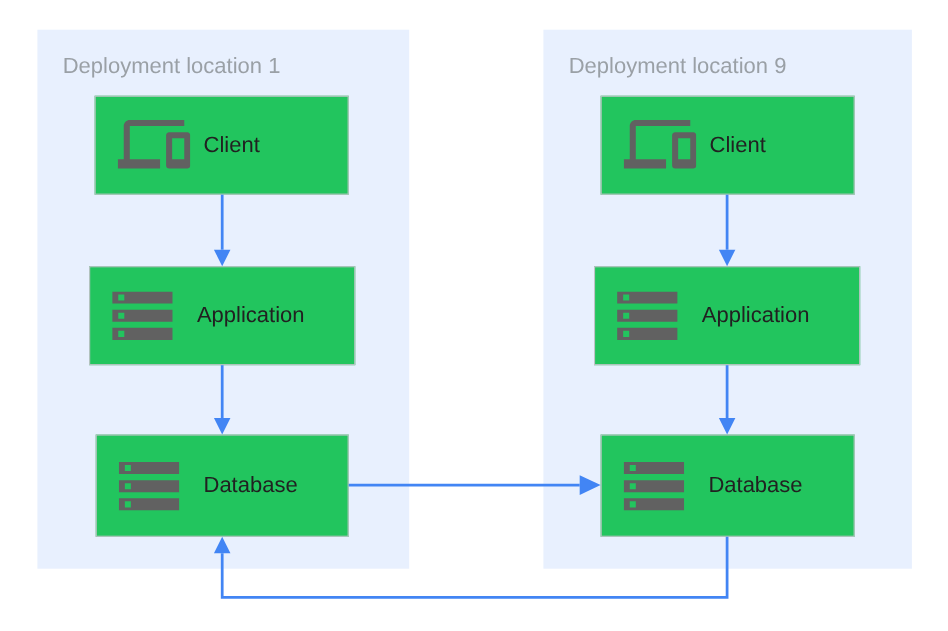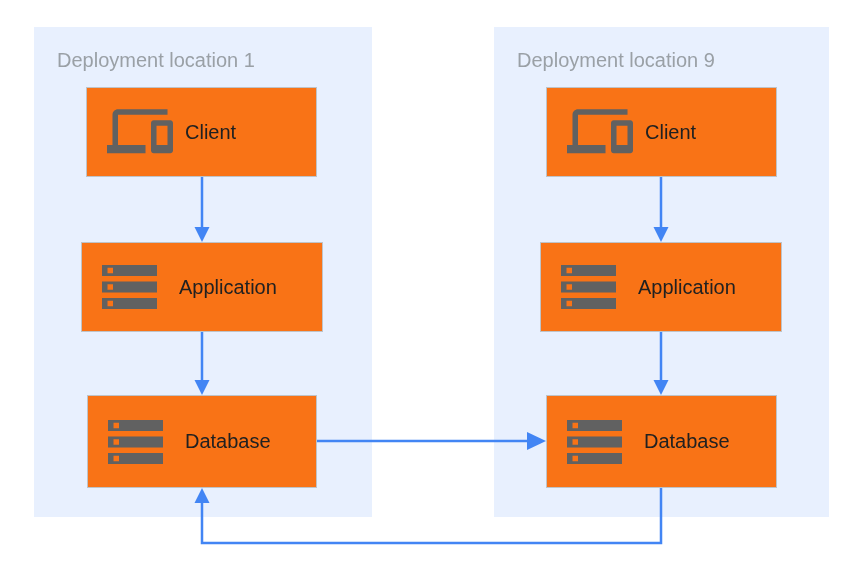--- a/index.html
+++ b/index.html
@@ -23,21 +23,21 @@
   .panel-title {
     position: absolute;
     font-size: 20px;
     line-height: 24px;
     color: #9AA0A6;
     white-space: nowrap;
     z-index: 1;
   }
   .node {
     position: absolute;
-    background: #f97316;
+    background: #22c55e;
     border: 1px solid #BFC3C7;
     box-sizing: border-box;
     display: flex;
     align-items: center;
     padding-left: 20px;
     z-index: 1;
   }
   .node .icon {
     display: flex;
     align-items: center;

